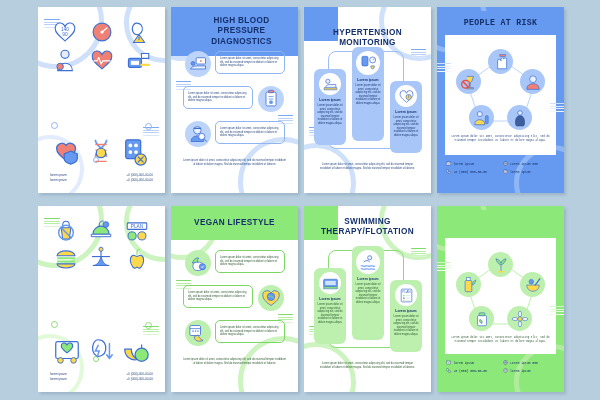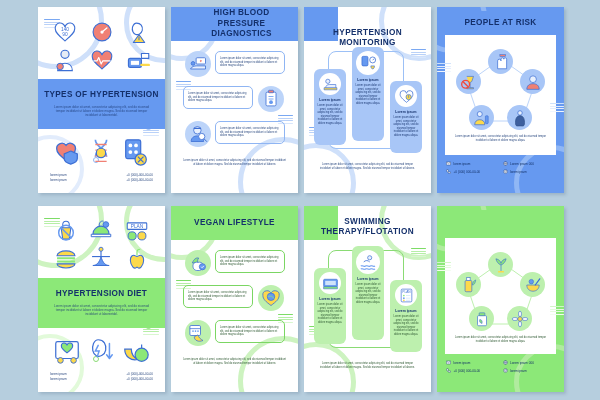--- a/index.html
+++ b/index.html
@@ -12,21 +12,21 @@
 
   .row{position:absolute;left:0;width:600px;height:186px;}
   .row-1{top:7px;}
   .row-2{top:206px;}
 
   .panel{
     position:absolute;top:0;width:127px;height:186px;
     background:#ffffff;overflow:hidden;
     box-shadow:2px 2px 3px rgba(40,60,90,.18);
   }
-  .p0{left:38px;} .p1{left:171px;} .p2{left:304px;} .p3{left:437px;}
+  .p0{left:38px;} .p1{left:171px;} .p2{left:304px;} .p3{left:437px;font-family:Liberation Mono, monospace;}
 
   
   .deco{position:absolute;border-radius:50%;pointer-events:none;}
 
   
   .band{
     position:absolute;left:0;width:100%;
     display:flex;flex-direction:column;align-items:center;justify-content:center;
     text-align:center;box-sizing:border-box;padding:4px 6px;
   }
@@ -139,24 +139,20 @@
         <span class="ico">
             <svg viewBox="0 0 32 32">
               <rect x="3" y="14" width="16" height="11" rx="2" fill="#6699f0" stroke="#3d6fd4" stroke-width="1.4"></rect>
               <rect x="6" y="17" width="10" height="5" fill="#fff"></rect>
               <path d="M19 8h9v6h-9z" fill="#fff" stroke="#3d6fd4" stroke-width="1.3"></path>
               <path d="M19 22h9" stroke="#fcd94b" stroke-width="3" stroke-linecap="round"></path>
             </svg>
           </span>
       </div>
 
-      <div class="band" style="top:72px;height:50px;background:#6699f0;">
-        <h1>TYPES OF HYPERTENSION</h1>
-        <div class="sub">Lorem ipsum dolor sit amet, consectetur adipiscing elit, sed do eiusmod tempor incididunt ut labore et dolore magna. Sed do eiusmod tempor incididunt ut laboreetdol.</div>
-      </div>
 
       <div class="iconrow" style="top:130px;left:0;padding:0 12px;box-sizing:border-box;">
         <span class="ico" style="width:30px;height:30px;">
             <svg viewBox="0 0 32 32">
               <path d="M15 25C9 20 5 17 5 12.5A5.5 5.5 0 0 1 15 9a5.5 5.5 0 0 1 10 3.5C25 17 21 20 15 25z" fill="#f08074" stroke="#3d6fd4" stroke-width="1.4"></path>
               <path d="M20 15l7 3v5c0 3-3.5 5-7 6-3.5-1-7-3-7-6v-5z" fill="#6699f0" stroke="#3d6fd4" stroke-width="1.3"></path>
             </svg>
           </span>
         <span class="ico" style="width:30px;height:30px;">
             <svg viewBox="0 0 32 32">
@@ -181,21 +177,21 @@
       <div class="fl" style="left:12px;top:166px;color:#2c4a80;">lorem ipsum</div>
       <div class="fl" style="left:12px;top:171px;color:#2c4a80;">lorem ipsum</div>
       <div class="fl" style="right:12px;top:166px;color:#2c4a80;">+0 (000)-000-00-00</div>
       <div class="fl" style="right:12px;top:171px;color:#2c4a80;">+0 (000)-000-00-00</div>
     </div>
 
     <div class="panel p1">
       <div class="deco" style="left:-26px;top:-20px;width:64px;height:64px;border:5px solid #cfe0fa;"></div>
       <div class="deco" style="right:-30px;bottom:-34px;width:80px;height:80px;border:5px solid #cfe0fa;"></div>
 
-      <div class="band" style="top:0;height:34px;background:#6699f0;padding-left:20px;">
+      <div class="band" style="top:0;height:49px;background:#6699f0;padding-left:20px;">
         <h1>HIGH BLOOD PRESSURE DIAGNOSTICS</h1>
       </div>
 
       <div class="lines" style="left:5px;top:74px;">
         <i style="width:15px;background:#7aa8f2;"></i>
           <i style="width:15px;background:#b9d1f8;"></i>
         <i style="width:15px;background:#b9d1f8;"></i>
           <i style="width:15px;background:#d8e6fc;"></i>
       </div>
       <div class="lines" style="right:5px;top:108px;">
@@ -478,24 +474,20 @@
             </svg>
           </span>
         <span class="ico">
             <svg viewBox="0 0 32 32">
               <path d="M10 12c-3 2-3 10 1 14 3 3 4 0 5 0s2 3 5 0c4-4 4-12 1-14-3-2-4 1-6 1s-3-3-6-1z" fill="#fcd94b" stroke="#3d6fd4" stroke-width="1.3"></path>
               <path d="M16 12V7c0-2 2-3 4-3" fill="none" stroke="#8ce878" stroke-width="1.5"></path>
             </svg>
           </span>
       </div>
 
-      <div class="band" style="top:72px;height:50px;background:#8ce878;">
-        <h1>HYPERTENSION DIET</h1>
-        <div class="sub">Lorem ipsum dolor sit amet, consectetur adipiscing elit, sed do eiusmod tempor incididunt ut labore et dolore magna. Sed do eiusmod tempor incididunt ut laboreetdol.</div>
-      </div>
 
       <div class="iconrow" style="top:130px;left:0;padding:0 12px;box-sizing:border-box;">
         <span class="ico" style="width:30px;height:30px;">
             <svg viewBox="0 0 32 32">
               <rect x="4" y="6" width="24" height="18" rx="2" fill="#fff" stroke="#3d6fd4" stroke-width="1.3"></rect>
               <path d="M16 18c-4-3-6-5-6-7a3 3 0 0 1 6-1 3 3 0 0 1 6 1c0 2-2 4-6 7z" fill="#8ce878" stroke="#3d6fd4" stroke-width="1.2"></path>
               <circle cx="9" cy="26" r="3" fill="#fcd94b" stroke="#3d6fd4" stroke-width="1"></circle>
               <circle cx="23" cy="26" r="3" fill="#fcd94b" stroke="#3d6fd4" stroke-width="1"></circle>
             </svg>
           </span>

